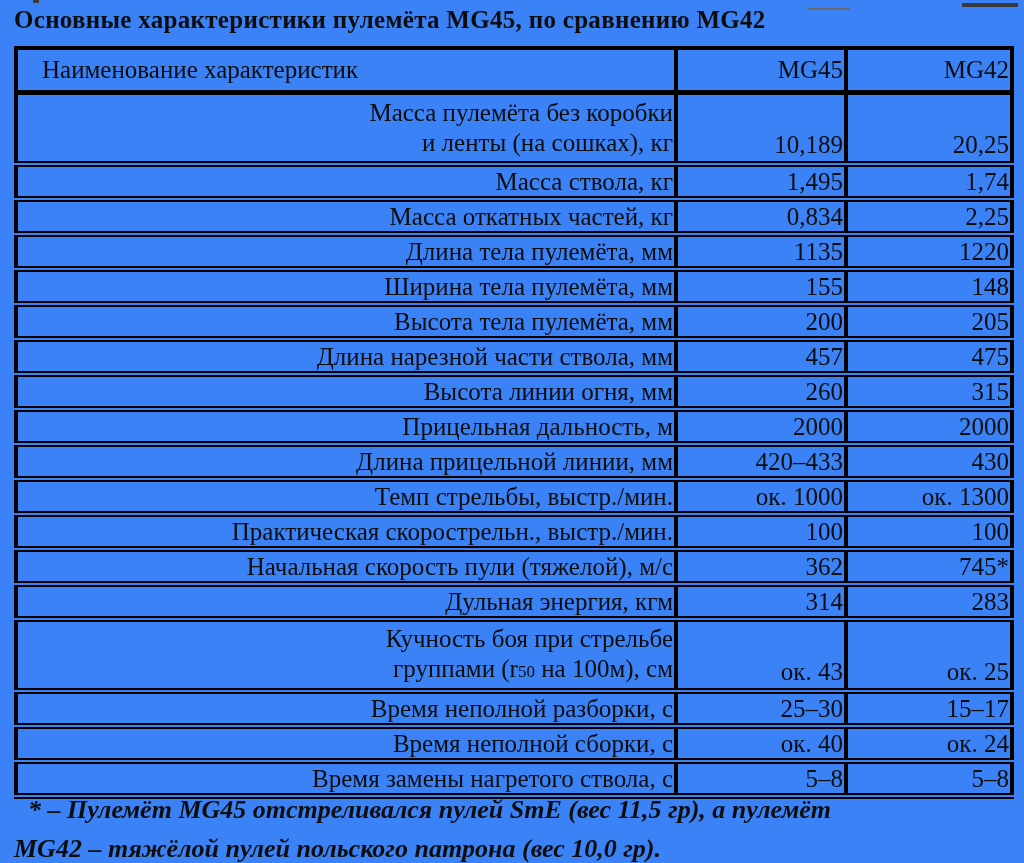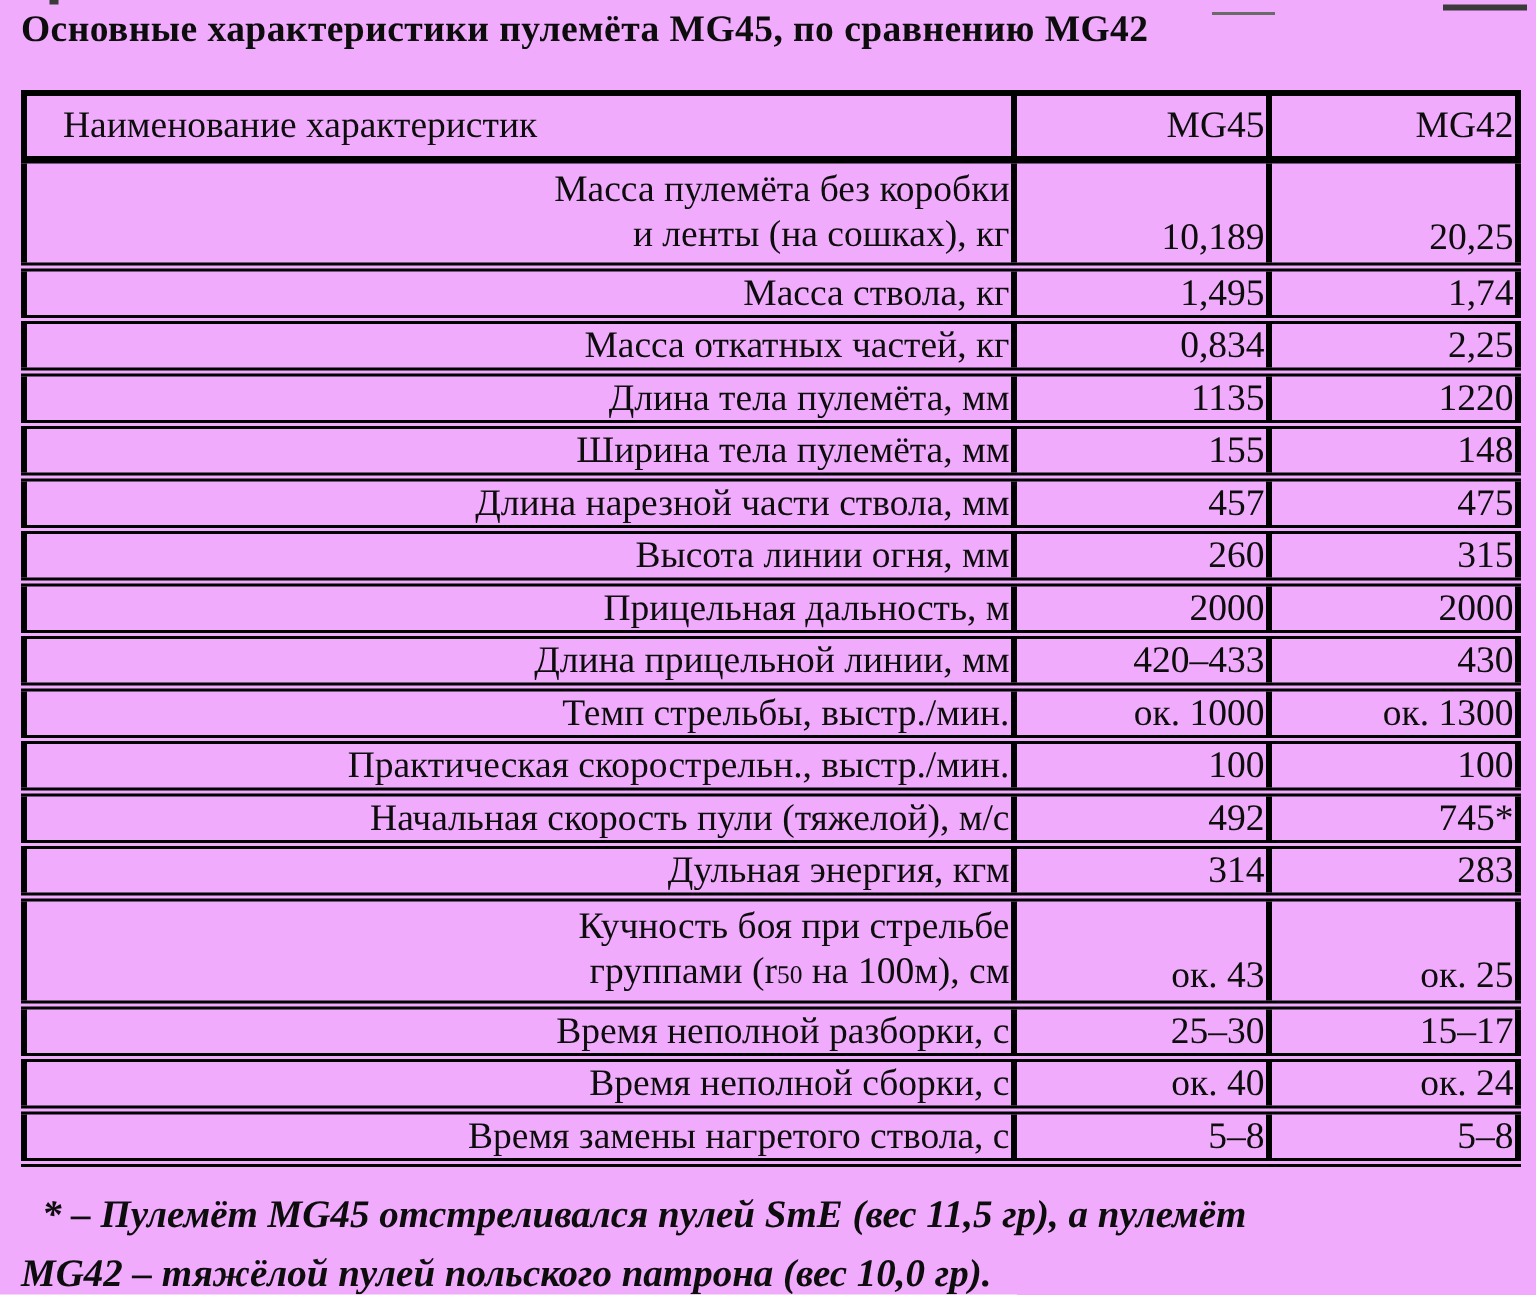--- a/index.html
+++ b/index.html
@@ -4,38 +4,38 @@
 <style>
   html, body {
     margin: 0;
     padding: 0;
     background: #fafaf8;
   }
   #page {
     position: relative;
     width: 1024px;
     height: 863px;
-    background: #f0abfc;
+    background: #3b82f6;
     color: #0d0d0d;
     font-family: "Liberation Serif", "DejaVu Serif", serif;
     overflow: hidden;
   }
   .title {
     position: absolute;
     left: 14px;
     top: 6px;
     font-size: 25px;
     font-weight: bold;
     letter-spacing: 0.3px;
     white-space: nowrap;
   }
   table.specs {
     position: absolute;
     left: 14px;
-    top: 60px;
+    top: 46px;
     width: 996px;
     border-collapse: collapse;
     border: 4px solid #000;
     table-layout: fixed;
   }
   th, td {
     font-size: 25px;
     font-weight: normal;
     color: #0d0d0d;
     overflow: hidden;
@@ -136,20 +136,25 @@
       <td class="name">Длина тела пулемёта, мм</td>
       <td class="val vline">1135</td>
       <td class="val vline">1220</td>
     </tr>
     <tr class="single">
       <td class="name">Ширина тела пулемёта, мм</td>
       <td class="val vline">155</td>
       <td class="val vline">148</td>
     </tr>
     <tr class="single">
+      <td class="name">Высота тела пулемёта, мм</td>
+      <td class="val vline">200</td>
+      <td class="val vline">205</td>
+    </tr>
+    <tr class="single">
       <td class="name">Длина нарезной части ствола, мм</td>
       <td class="val vline">457</td>
       <td class="val vline">475</td>
     </tr>
     <tr class="single">
       <td class="name">Высота линии огня, мм</td>
       <td class="val vline">260</td>
       <td class="val vline">315</td>
     </tr>
     <tr class="single">
@@ -167,21 +172,21 @@
       <td class="val vline">ок. 1000</td>
       <td class="val vline">ок. 1300</td>
     </tr>
     <tr class="single">
       <td class="name">Практическая скорострельн., выстр./мин.</td>
       <td class="val vline">100</td>
       <td class="val vline">100</td>
     </tr>
     <tr class="single">
       <td class="name">Начальная скорость пули (тяжелой), м/с</td>
-      <td class="val vline">492</td>
+      <td class="val vline">362</td>
       <td class="val vline">745*</td>
     </tr>
     <tr class="single">
       <td class="name">Дульная энергия, кгм</td>
       <td class="val vline">314</td>
       <td class="val vline">283</td>
     </tr>
 
     <tr class="tall">
       <td class="name">

